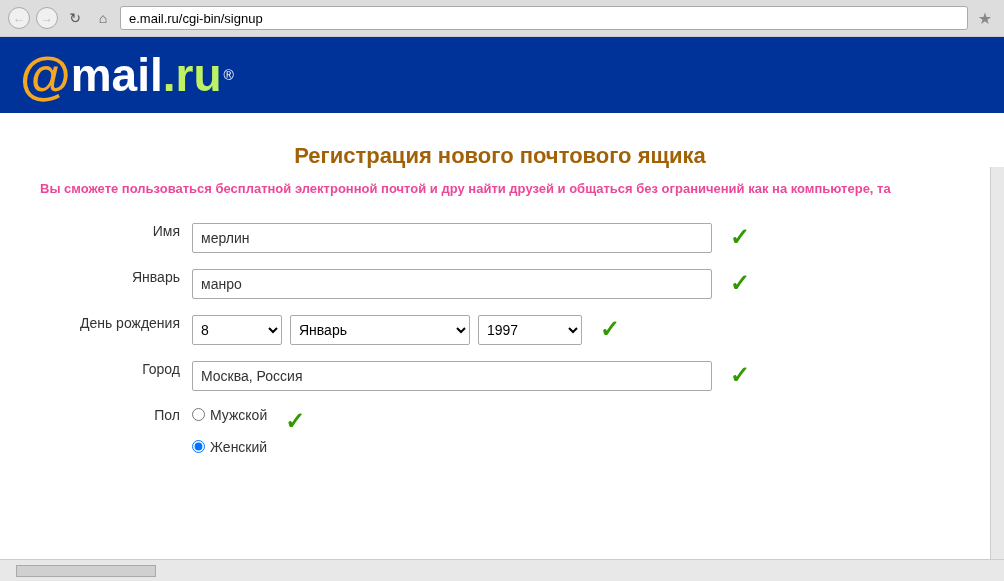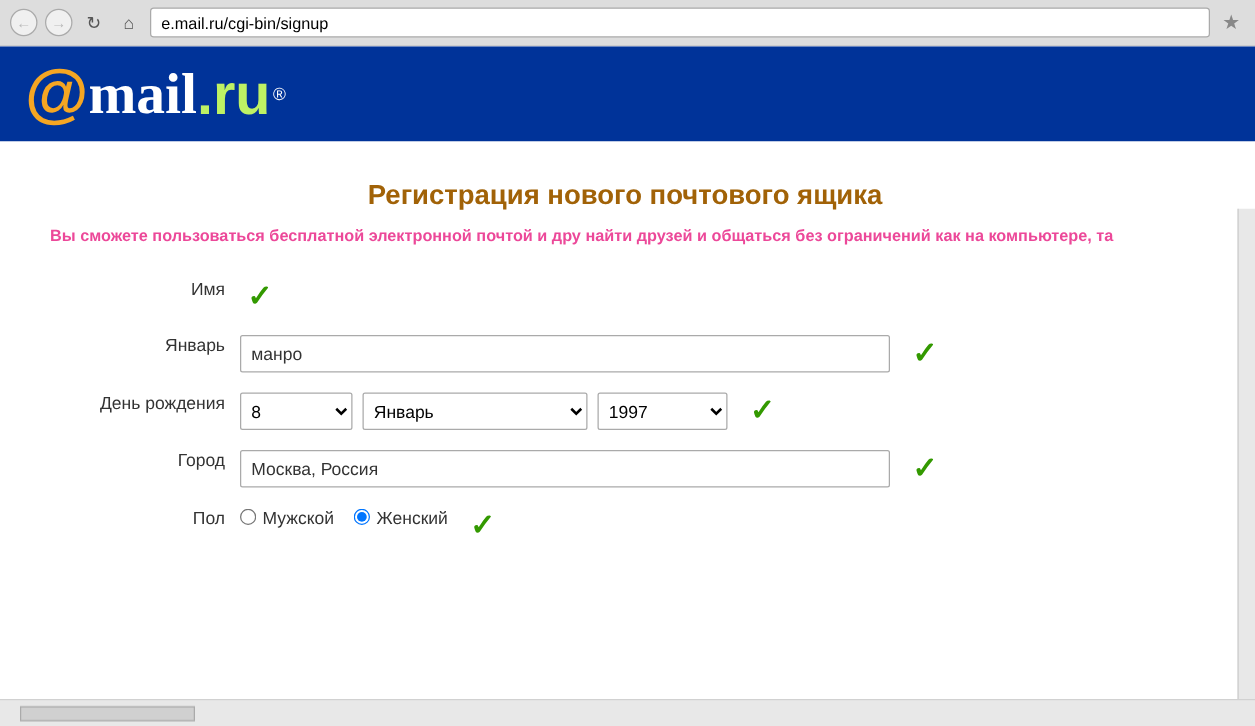--- a/index.html
+++ b/index.html
@@ -85,21 +85,21 @@
       color: #f5a623;
       font-size: 52px;
       font-weight: bold;
       font-family: Arial, sans-serif;
       line-height: 1;
     }
     .logo-mail {
       color: white;
       font-size: 46px;
       font-weight: bold;
-      font-family: Liberation Serif, serif;
+      font-family: Liberation Sans, sans-serif;
       line-height: 1;
     }
     .logo-ru {
       color: #bef264;
       font-size: 46px;
       font-weight: bold;
       font-family: Arial, sans-serif;
       line-height: 1;
     }
     .logo-registered {
@@ -192,20 +192,21 @@
       font-size: 14px;
       padding: 0 4px;
       background: white;
     }
 
     
     .gender-options {
       display: flex;
       gap: 16px;
       align-items: center;
+      flex-direction: column;
     }
     .gender-option {
       display: flex;
       align-items: center;
       gap: 5px;
       cursor: pointer;
       font-size: 14px;
       color: #333;
     }
     .gender-option input[type="radio"] {
@@ -279,20 +280,21 @@
         <span class="logo-registered">®</span>
       </div>
     </div>
 
     <div class="form-section">
       <div class="form-title">Регистрация нового почтового ящика</div>
       <div class="form-desc">Вы сможете пользоваться бесплатной электронной почтой и дру найти друзей и общаться без ограничений как на компьютере, та</div>
 
       <div class="form-row">
         <div class="form-label">Имя</div>
+        <input class="form-input" type="text" value="мерлин" style="">
         <span class="checkmark">✓</span>
       </div>
 
       <div class="form-row">
         <div class="form-label">Январь</div>
         <input class="form-input" type="text" value="манро" style="">
         <span class="checkmark">✓</span>
       </div>
 
       <div class="form-row">

